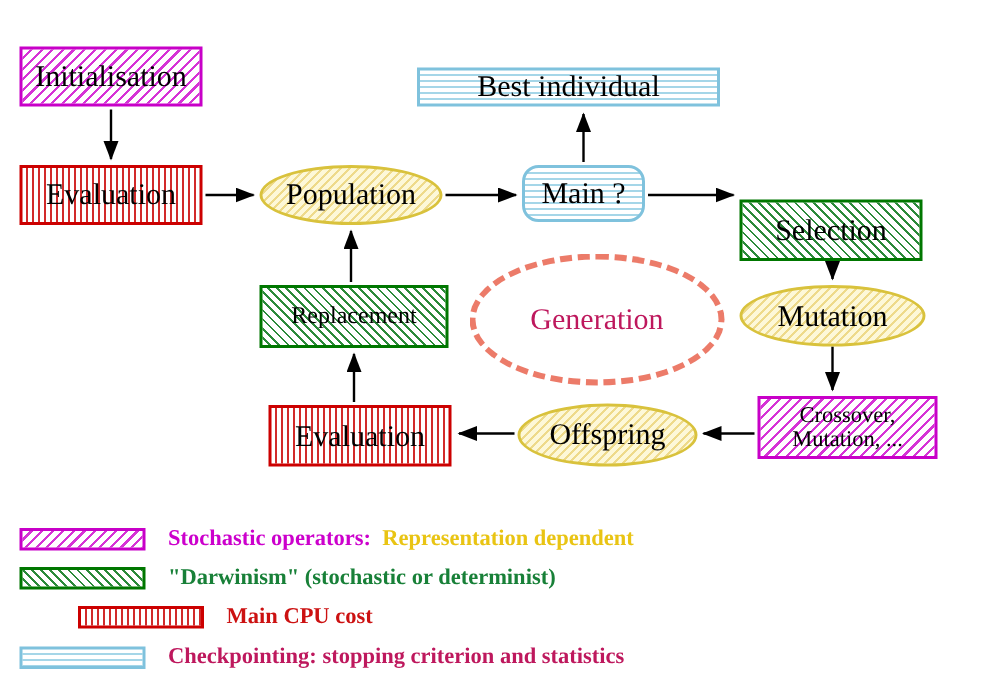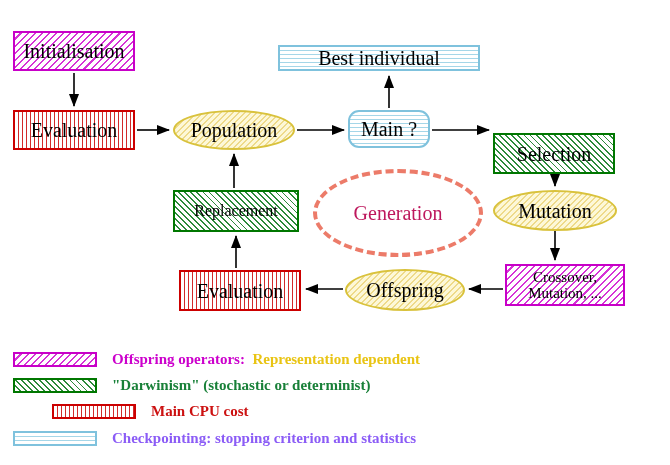--- a/index.html
+++ b/index.html
@@ -44,21 +44,21 @@
     position:absolute; left:13px; display:flex; align-items:center; height:18px;
   }
   .swatch { width:84px; height:15px; box-sizing:border-box; flex:0 0 84px; }
   .legend-text {
     margin-left:15px; font-size:15px; font-weight:bold; white-space:pre;
   }
   .t-magenta { color:#cc00cc; }
   .t-yellow  { color:#e9c413;text-align:center; }
   .t-green   { color:#188038; }
   .t-red     { color:#cc1111; }
-  .t-cyan    { color:#8b5cf6;text-align:right; }
+  .t-cyan    { color:#be185d;text-align:right; }
   .small { font-size:16px;text-align:center; }
   .tiny  { font-size:15px;text-align:right; }
 </style>
 </head>
 <body>
 
 <div id="canvas">
 
   <svg id="arrows" viewBox="0 0 670 465" xmlns="http://www.w3.org/2000/svg">
     <defs>
@@ -103,21 +103,21 @@
 
   <div class="node hatch-yellow ellipse" style="left:345px;top:269px;width:120px;height:42px;">Offspring</div>
 
   <div class="node hatch-magenta tiny" style="left:505px;top:264px;width:120px;height:42px;flex-direction:column;">
     <span>Crossover,</span>
     <span>Mutation, ...</span>
   </div>
 
   <div class="legend-row" style="top:350px;">
     <div class="swatch hatch-magenta"></div>
-    <div class="legend-text"><span class="t-magenta">Offspring operators:</span><span>  </span><span class="t-yellow">Representation dependent</span></div>
+    <div class="legend-text"><span class="t-magenta">Stochastic operators:</span><span>  </span><span class="t-yellow">Representation dependent</span></div>
   </div>
 
   <div class="legend-row" style="top:376px;">
     <div class="swatch hatch-green"></div>
     <div class="legend-text t-green">"Darwinism" (stochastic or determinist)</div>
   </div>
 
   <div class="legend-row" style="top:402px;padding-left:39px;">
     <div class="swatch stripe-red"></div>
     <div class="legend-text t-red">Main CPU cost</div>

